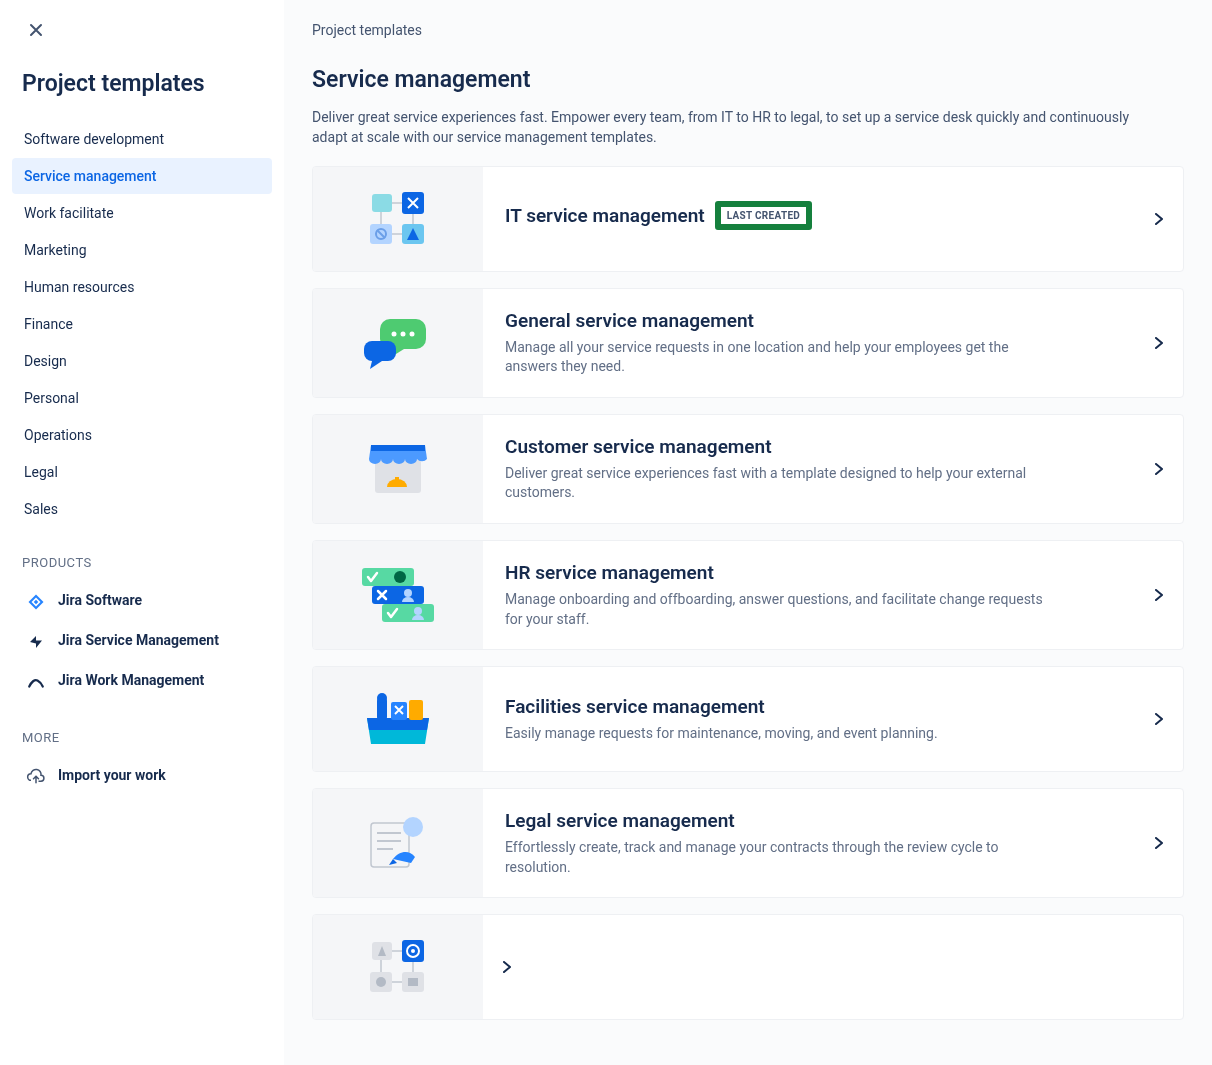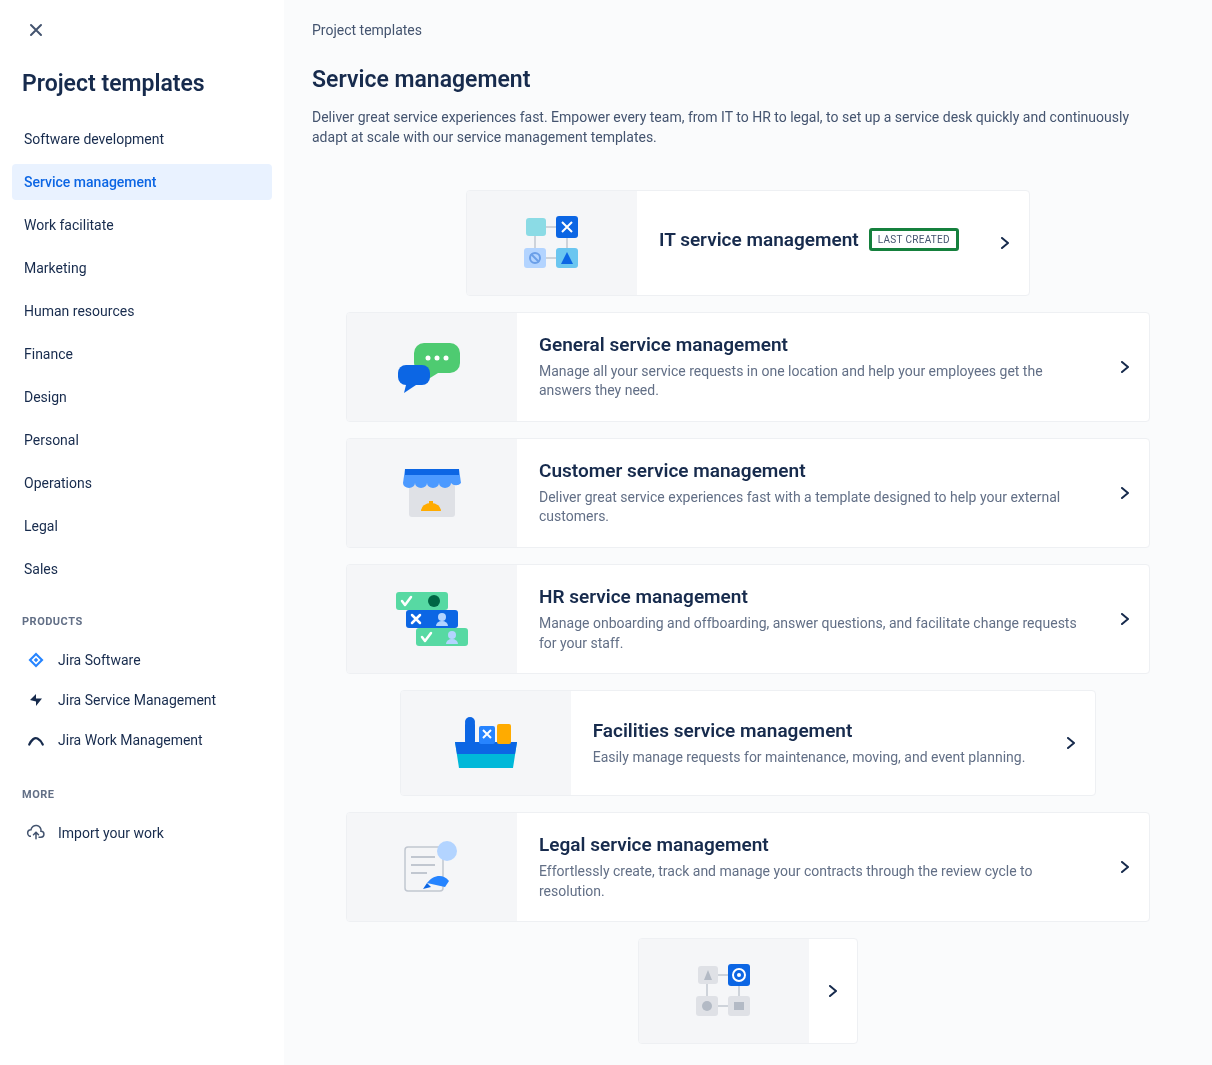--- a/index.html
+++ b/index.html
@@ -31,42 +31,43 @@
     color: #172B4D;
     margin-bottom: 24px;
   }
   .nav-list { list-style: none; margin-left: -10px; }
   .nav-item {
     padding: 10px 12px;
     font-size: 14px;
     color: #172B4D;
     cursor: pointer;
     border-radius: 4px;
-    margin-bottom: 7px;
+    margin-bottom: 1px;
   }
   .nav-item.active {
     background: #E9F2FF;
     color: #0C66E4;
     font-weight: 500;
   }
   .section-header {
-    font-size: 11px;
-    font-weight: 700;
+    font-size: 13px;
+    font-weight: 400;
     color: #626F86;
     letter-spacing: 0.5px;
     margin: 28px 0 12px 0;
   }
   .product-item {
     display: flex;
-    align-items: center;
+    align-items: flex-start;
     gap: 12px;
     padding: 10px 4px;
     font-size: 14px;
     color: #172B4D;
     cursor: pointer;
+    font-weight: bold;
   }
   .product-icon {
     width: 20px; height: 20px;
     display: flex; align-items: center; justify-content: center;
   }
   .main {
     flex: 1;
     background: #FAFBFC;
     padding: 22px 28px 0 28px;
     overflow: hidden;
@@ -79,28 +80,27 @@
   .page-title {
     font-size: 23px;
     font-weight: 600;
     color: #172B4D;
     margin-bottom: 14px;
   }
   .page-desc {
     font-size: 14px;
     color: #44546F;
     line-height: 1.45;
-    margin-bottom: 42px;
+    margin-bottom: 18px;
     max-width: 840px;
   }
   .template-list {
     display: flex;
     flex-direction: column;
     gap: 16px;
-    align-items: center;
   }
   .template-card {
     background: #fff;
     border: 1px solid #eef0f3;
     border-radius: 4px;
     display: flex;
     align-items: stretch;
     cursor: pointer;
     min-height: 106px;
     overflow: hidden;
@@ -126,23 +126,23 @@
     gap: 10px;
     margin-bottom: 6px;
   }
   .template-title {
     font-size: 19px;
     font-weight: 600;
     color: #172B4D;
   }
   .badge {
     font-size: 10px;
-    font-weight: 400;
+    font-weight: 700;
     padding: 3px 6px;
-    border: 3px solid #15803d;
+    border: 6px solid #15803d;
     color: #44546F;
     border-radius: 3px;
     letter-spacing: 0.3px;
   }
   .template-desc {
     font-size: 14px;
     color: #626F86;
     line-height: 1.4;
     max-width: 540px;
   }

